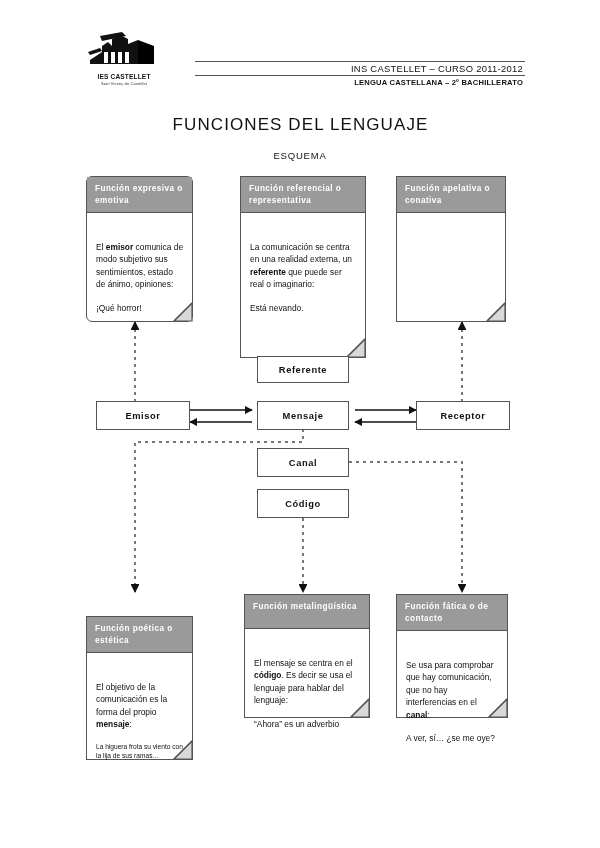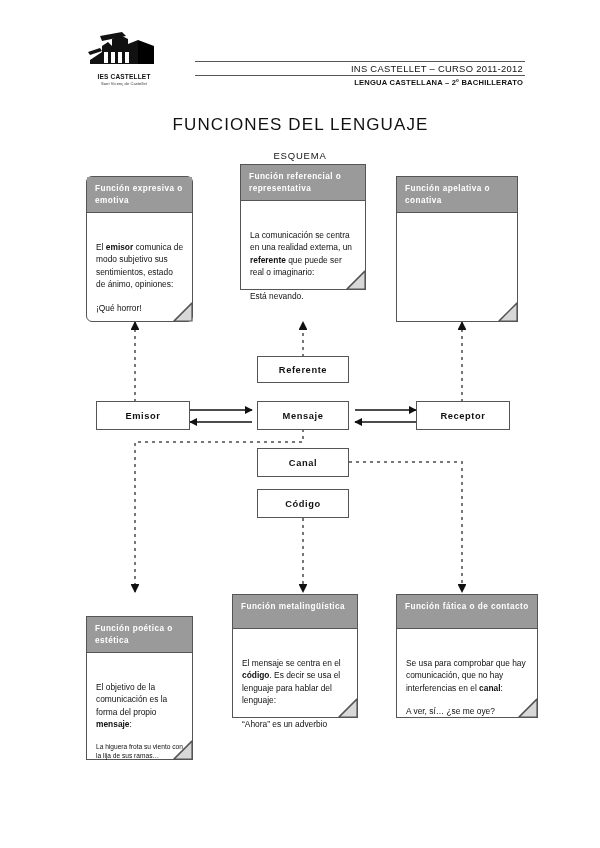--- a/index.html
+++ b/index.html
@@ -120,33 +120,33 @@
     <div class="note-bd">
       <span>El </span><b>emisor</b><span> comunica de modo subjetivo sus sentimientos, estado de ánimo, opiniones:</span>
       <span class="note-ex">¡Qué horror!</span>
     </div>
     <svg class="fold" viewBox="0 0 20 20">
       <path d="M1 19 L19 1 L19 19 Z" fill="#d8d8d8" stroke="#555" stroke-width="1.2"></path>
       <path d="M1 19 L19 1" stroke="#555" stroke-width="1.2" fill="none"></path>
     </svg>
   </div>
 
-  <div class="note" style="left:240px;top:164px;width:126px;height:126px;">
+  <div class="note" style="left:240px;top:176px;width:126px;height:182px;">
     <div class="note-hd">Función referencial o representativa</div>
     <div class="note-bd">
       <span>La comunicación se centra en una realidad externa, un </span><b>referente</b><span> que puede ser real o imaginario:</span>
       <span class="note-ex">Está nevando.</span>
     </div>
     <svg class="fold" viewBox="0 0 20 20">
       <path d="M1 19 L19 1 L19 19 Z" fill="#d8d8d8" stroke="#555" stroke-width="1.2"></path>
       <path d="M1 19 L19 1" stroke="#555" stroke-width="1.2" fill="none"></path>
     </svg>
   </div>
 
-  <div class="note" style="left:396px;top:176px;width:122px;height:146px;">
+  <div class="note" style="left:396px;top:176px;width:110px;height:146px;">
     <div class="note-hd">Función apelativa o conativa</div>
     <svg class="fold" viewBox="0 0 20 20">
       <path d="M1 19 L19 1 L19 19 Z" fill="#d8d8d8" stroke="#555" stroke-width="1.2"></path>
       <path d="M1 19 L19 1" stroke="#555" stroke-width="1.2" fill="none"></path>
     </svg>
   </div>
 
   <div class="dbox" style="left:257px;top:356px;width:92px;height:27px;">Referente</div>
 
   <div class="dbox" style="left:96px;top:401px;width:94px;height:29px;">Emisor</div>
@@ -164,33 +164,33 @@
     <div class="note-bd">
       <span>El objetivo de la comunicación es la forma del propio </span><b>mensaje</b><span>:</span>
       <span class="note-ex sm">La higuera frota su viento con la lija de sus ramas…</span>
     </div>
     <svg class="fold" viewBox="0 0 20 20">
       <path d="M1 19 L19 1 L19 19 Z" fill="#d8d8d8" stroke="#555" stroke-width="1.2"></path>
       <path d="M1 19 L19 1" stroke="#555" stroke-width="1.2" fill="none"></path>
     </svg>
   </div>
 
-  <div class="note" style="left:232px;top:594px;width:126px;height:124px;">
+  <div class="note" style="left:244px;top:594px;width:126px;height:124px;">
     <div class="note-hd">Función metalingüística</div>
     <div class="note-bd">
       <span>El mensaje se centra en el </span><b>código</b><span>. Es decir se usa el lenguaje para hablar del lenguaje:</span>
       <span class="note-ex">“Ahora” es un adverbio</span>
     </div>
     <svg class="fold" viewBox="0 0 20 20">
       <path d="M1 19 L19 1 L19 19 Z" fill="#d8d8d8" stroke="#555" stroke-width="1.2"></path>
       <path d="M1 19 L19 1" stroke="#555" stroke-width="1.2" fill="none"></path>
     </svg>
   </div>
 
-  <div class="note" style="left:396px;top:594px;width:142px;height:124px;">
+  <div class="note" style="left:396px;top:594px;width:112px;height:124px;">
     <div class="note-hd">Función fática o de contacto</div>
     <div class="note-bd">
       <span>Se usa para comprobar que hay comunicación, que no hay interferencias en el </span><b>canal</b><span>:</span>
       <span class="note-ex">A ver, sí… ¿se me oye?</span>
     </div>
     <svg class="fold" viewBox="0 0 20 20">
       <path d="M1 19 L19 1 L19 19 Z" fill="#d8d8d8" stroke="#555" stroke-width="1.2"></path>
       <path d="M1 19 L19 1" stroke="#555" stroke-width="1.2" fill="none"></path>
     </svg>
   </div>

